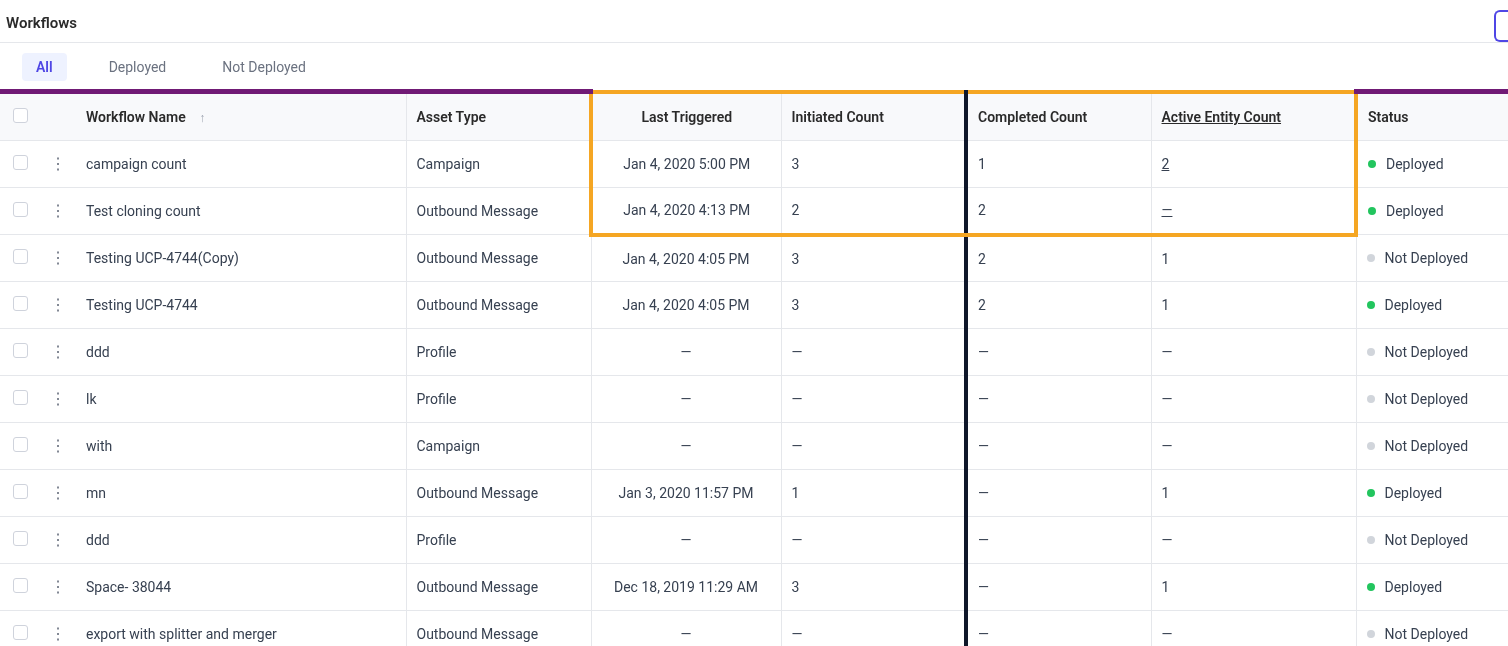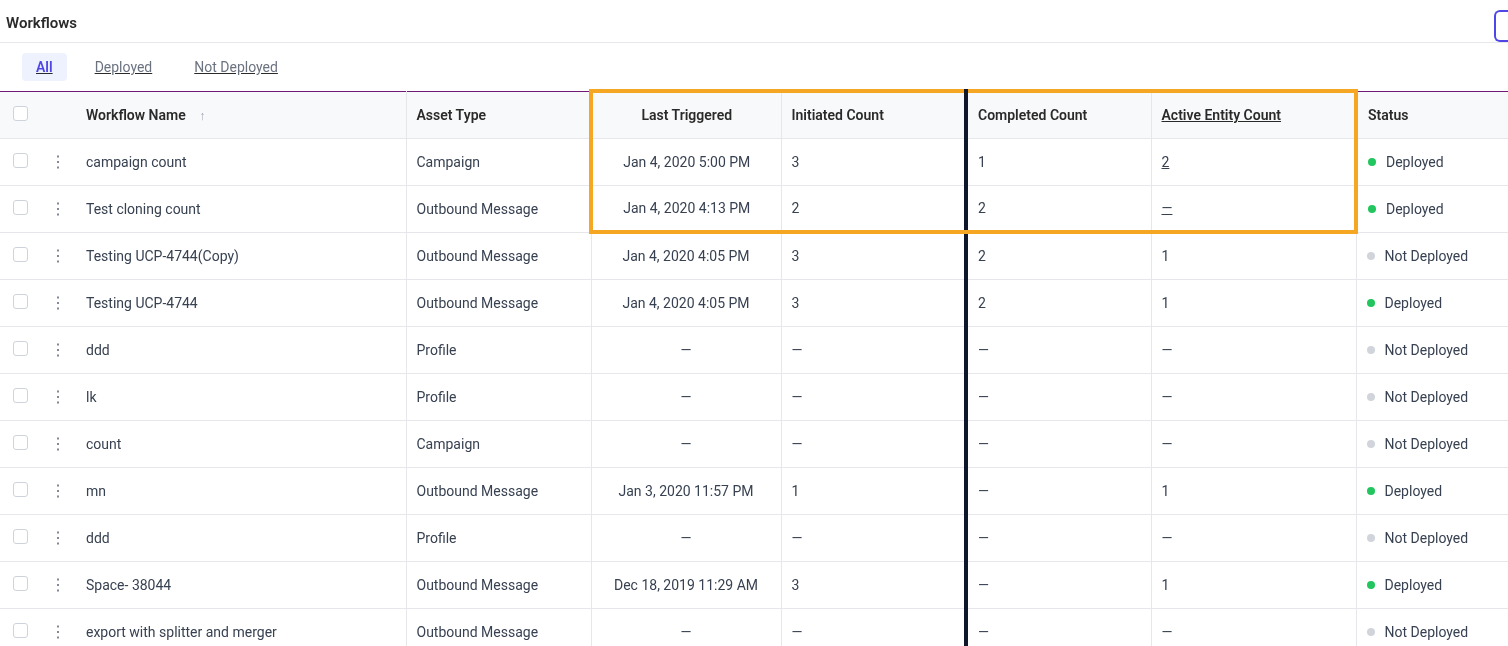--- a/index.html
+++ b/index.html
@@ -11,23 +11,22 @@
       width: 1508px;
     }
     .page-header {
       padding: 14px 6px 10px;
       font-weight: 600;
       font-size: 15px;
     }
     .hr { border-bottom: 1px solid #e5e7eb; }
     .tabs {
       display: flex;
-      gap: 14px;
+      gap: 28px;
       padding: 10px 22px 8px;
-      text-decoration: underline;
     }
     .tab {
       color: #6b7280;
       cursor: pointer;
       padding: 6px 14px;
       border-radius: 4px;
     }
     .tab.active {
       background: #eef2ff;
       color: #4f46e5;
@@ -37,21 +36,21 @@
       width: 100%;
       border-collapse: collapse;
     }
     thead { background: #f8f9fb; }
     th {
       text-align: left;
       font-weight: 600;
       color: #2a2a2a;
       font-size: 14px;
       padding: 14px 10px;
-      border-top: 1px solid #701a75;
+      border-top: 5px solid #701a75;
       border-bottom: 1px solid #e5e7eb;
       white-space: nowrap;
     }
     td {
       padding: 14px 10px;
       border-bottom: 1px solid #e5e7eb;
       color: #374151;
       vertical-align: middle;
     }
     .col-check { width: 40px; text-align:center; }
@@ -213,21 +212,21 @@
           <td class="col-status">
             <div class="status">
               <span class="dot grey"></span>
               <span>Not Deployed</span>
             </div>
           </td>
         </tr>
         <tr>
           <td class="col-check"><input type="checkbox" style=""></td>
           <td class="col-menu"><span class="kebab">⋮</span></td>
-          <td class="col-name"><span>count</span></td>
+          <td class="col-name"><span>with</span></td>
           <td class="col-asset"><span>Campaign</span></td>
           <td class="col-trig"><span>—</span></td>
           <td class="col-init"><span>—</span></td>
           <td class="col-comp"><span>—</span></td>
           <td class="col-act"><span>—</span></td>
           <td class="col-status">
             <div class="status">
               <span class="dot grey"></span>
               <span>Not Deployed</span>
             </div>

